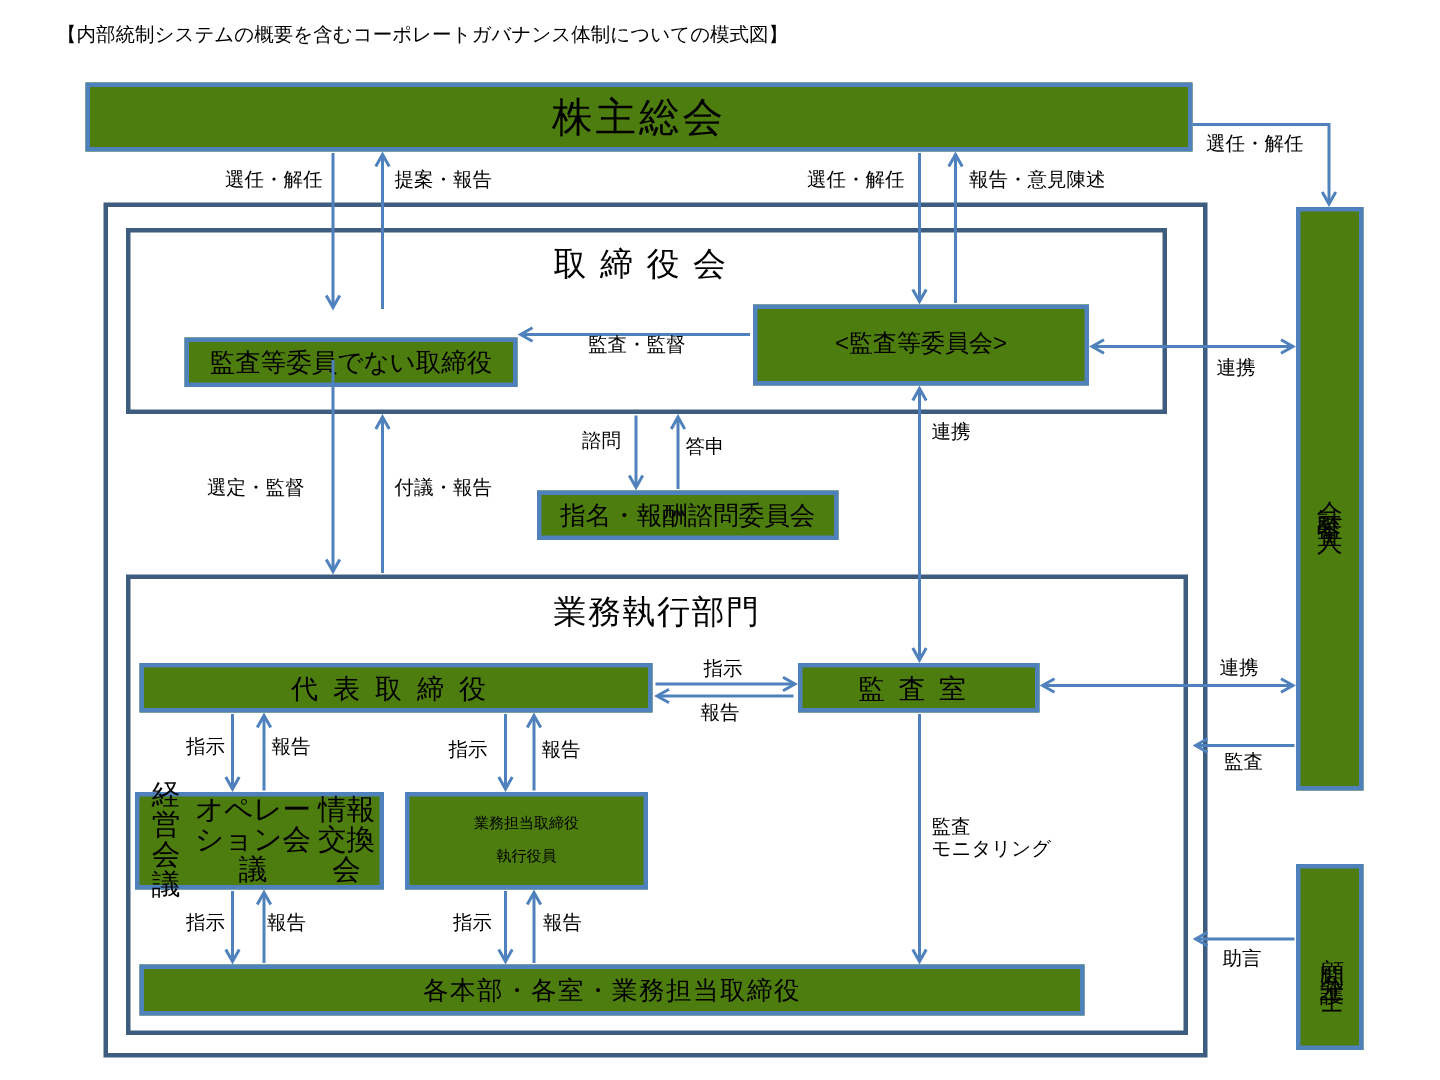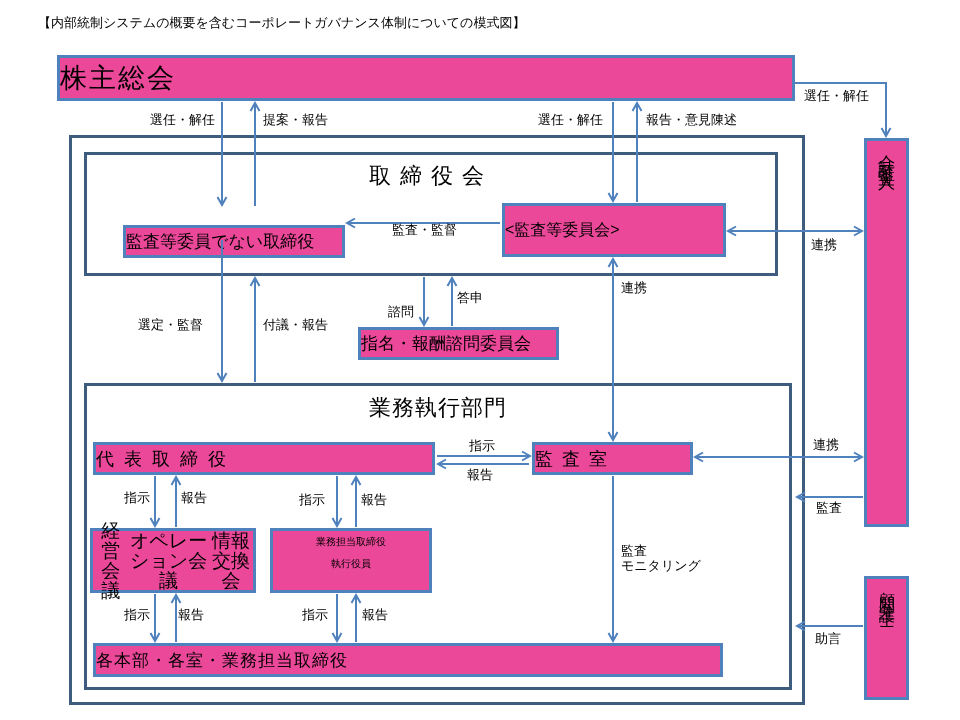--- a/index.html
+++ b/index.html
@@ -1,22 +1,22 @@
 <!DOCTYPE html>
 <html><head>
 <meta charset="utf-8">
 <style>
   html,body{margin:0;padding:0;background:#fff;}
   .stage{position:relative;width:960px;height:720px;background:#fff;overflow:hidden;
          font-family:"Liberation Sans",sans-serif;color:#000;}
   .abs{position:absolute;}
   .diagram-title{left:38px;top:14px;font-size:13px;white-space:nowrap;}
   
-  .bbox{position:absolute;background:#ec4899;border:3px solid #4f81bd;box-sizing:border-box;
-        display:flex;align-items:center;text-align:center;z-index:1;}
+  .bbox{position:absolute;background:#4d7c0f;border:3px solid #4f81bd;box-sizing:border-box;
+        display:flex;align-items:center;justify-content:center;text-align:center;z-index:1;}
   
   .frame{position:absolute;border:3px solid #3e5c7e;box-sizing:border-box;background:transparent;z-index:0;margin-left:12px;}
   .frame-title{position:absolute;left:0;right:0;text-align:center;}
   .sh-box{left:57px;top:55px;width:738px;height:46px;font-size:27px;letter-spacing:2px;}
   .outer-frame{left:57px;top:135px;width:736px;height:570px;}
   .board-frame{left:72px;top:152px;width:694px;height:124px;}
   .board-title{top:6px;font-size:22px;letter-spacing:9px;}
   .exec-frame{left:72px;top:383px;width:708px;height:307px;}
   .exec-title{top:7px;font-size:22px;letter-spacing:1px;}
   .non-audit{left:123px;top:225px;width:222px;height:33px;font-size:17px;}
@@ -132,21 +132,21 @@
     <line x1="863" y1="626" x2="798" y2="626" marker-end="url(#arrow)"></line>
   </svg>
 
   <div class="lbl" style="left:150px;top:112px">選任・解任</div>
   <div class="lbl" style="left:263px;top:112px">提案・報告</div>
   <div class="lbl" style="left:538px;top:112px">選任・解任</div>
   <div class="lbl" style="left:646px;top:112px">報告・意見陳述</div>
   <div class="lbl" style="left:804px;top:88px">選任・解任</div>
   <div class="lbl" style="left:392px;top:222px">監査・監督</div>
   <div class="lbl" style="left:811px;top:237px">連携</div>
-  <div class="lbl" style="left:388px;top:304px">諮問</div>
+  <div class="lbl" style="left:388px;top:286px">諮問</div>
   <div class="lbl" style="left:457px;top:290px">答申</div>
   <div class="lbl" style="left:138px;top:317px">選定・監督</div>
   <div class="lbl" style="left:263px;top:317px">付議・報告</div>
   <div class="lbl" style="left:621px;top:280px">連携</div>
   <div class="lbl" style="left:469px;top:438px">指示</div>
   <div class="lbl" style="left:467px;top:467px">報告</div>
   <div class="lbl" style="left:813px;top:437px">連携</div>
   <div class="lbl" style="left:816px;top:500px">監査</div>
   <div class="lbl" style="left:124px;top:490px">指示</div>
   <div class="lbl" style="left:181px;top:490px">報告</div>

